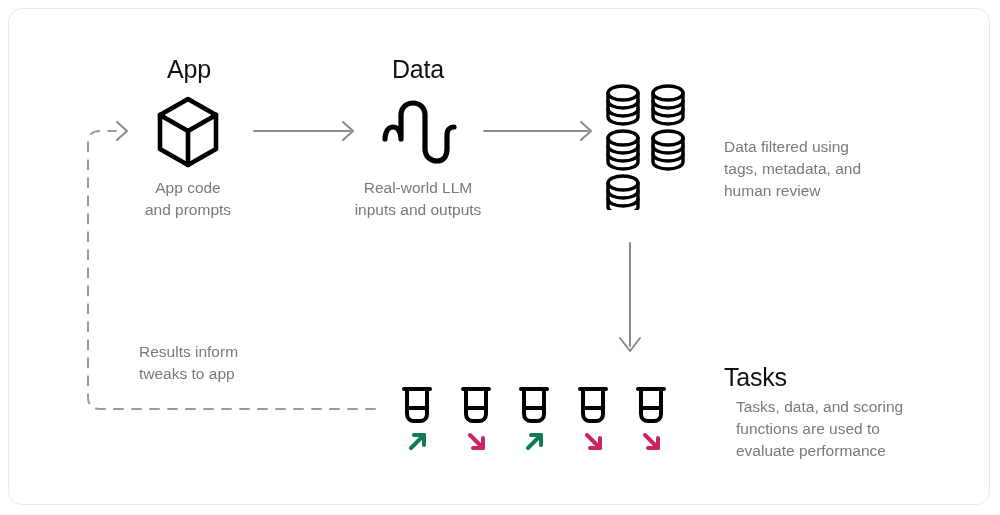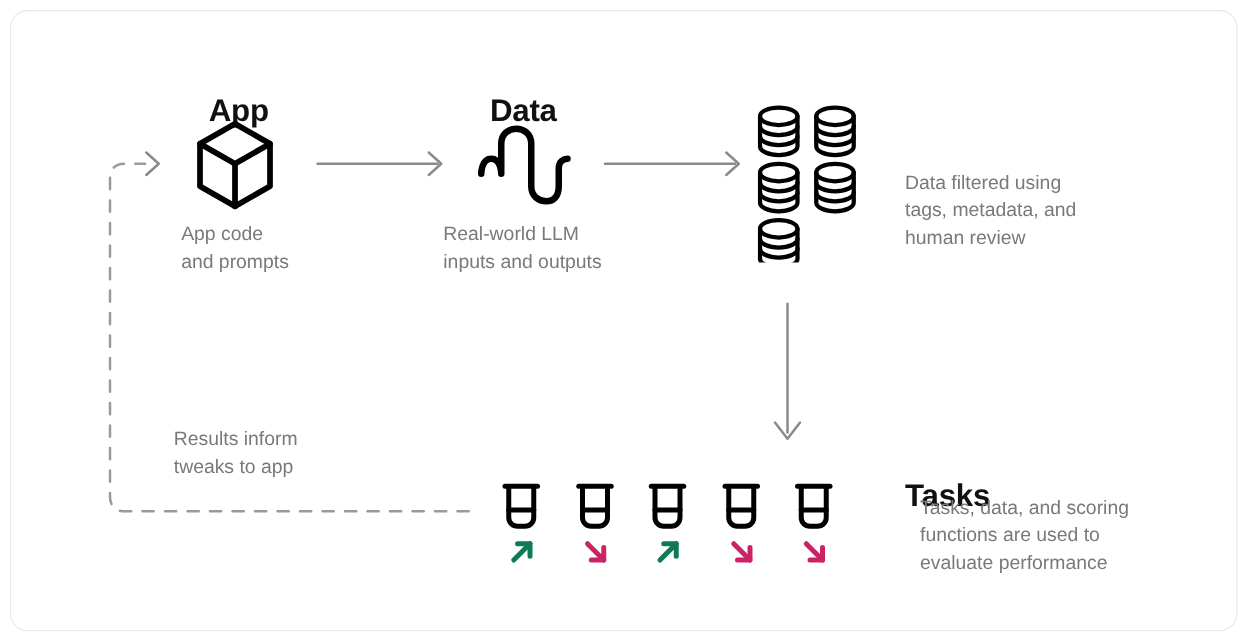--- a/index.html
+++ b/index.html
@@ -35,36 +35,36 @@
     top: 0;
     width: 1000px;
     height: 515px;
     pointer-events: none;
   }
 
   
   .title {
     position: absolute;
     font-size: 25px;
-    font-weight: 700;
+    font-weight: 400;
     color: #111113;
     letter-spacing: -0.2px;
     white-space: nowrap;
     line-height: 1.1;
-    margin-top: 20px;
   }
   .caption {
     position: absolute;
     font-size: 15.5px;
     font-weight: 400;
     color: #79797d;
     line-height: 1.42;
     white-space: pre-line;
   }
   .caption.center {
+    text-align: center;
     transform: translateX(-50%);
   }
 
   
   .icon {
     position: absolute;
   }
   .icon svg { display: block; }
 </style>
 </head>

